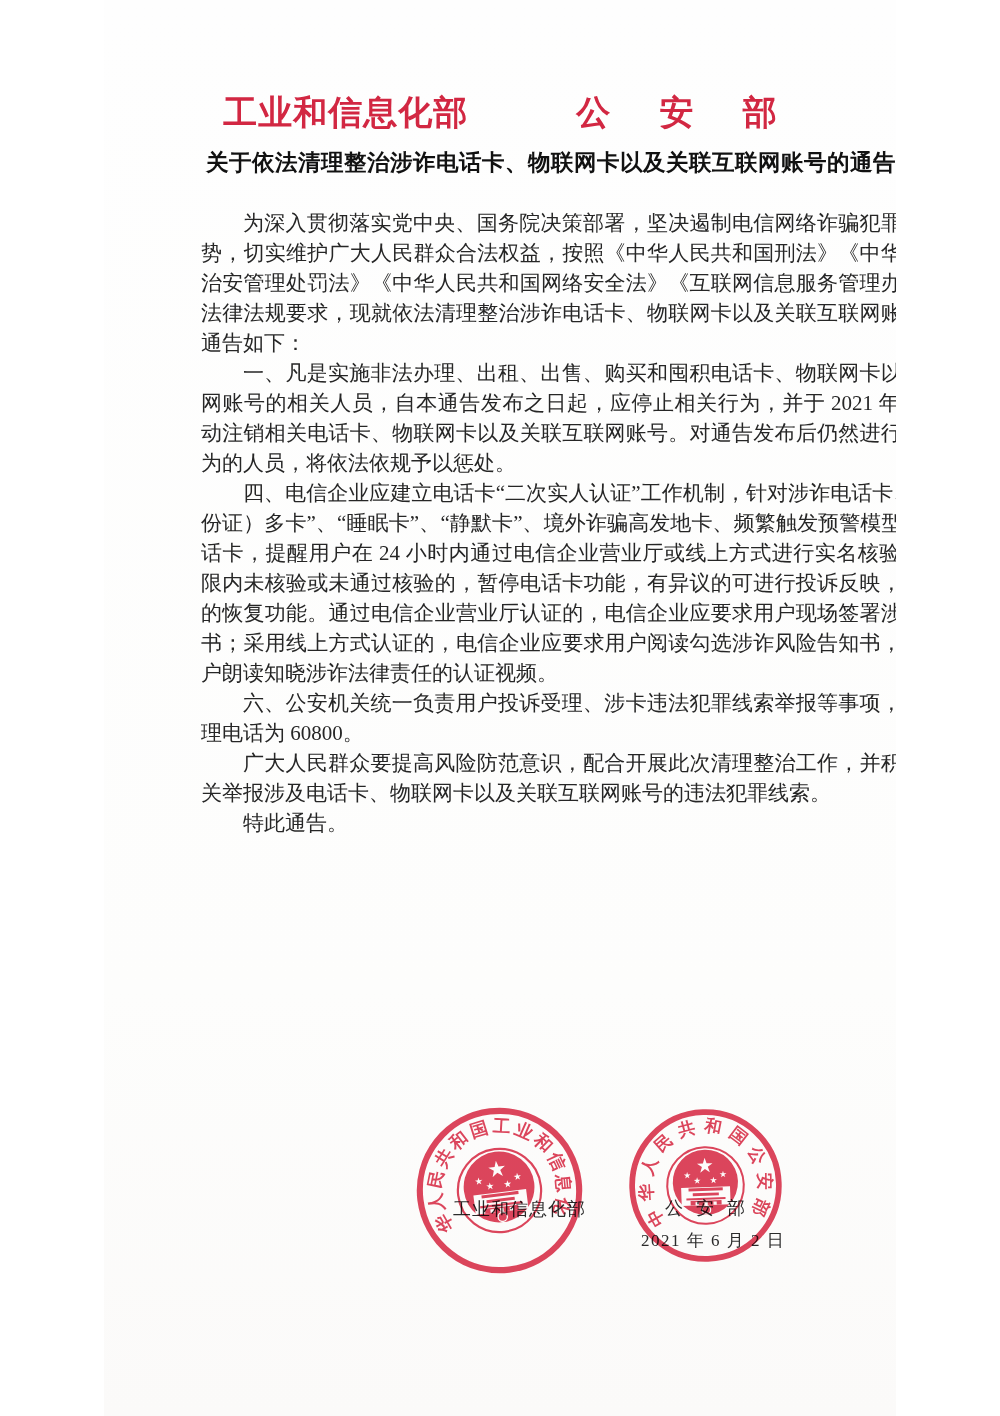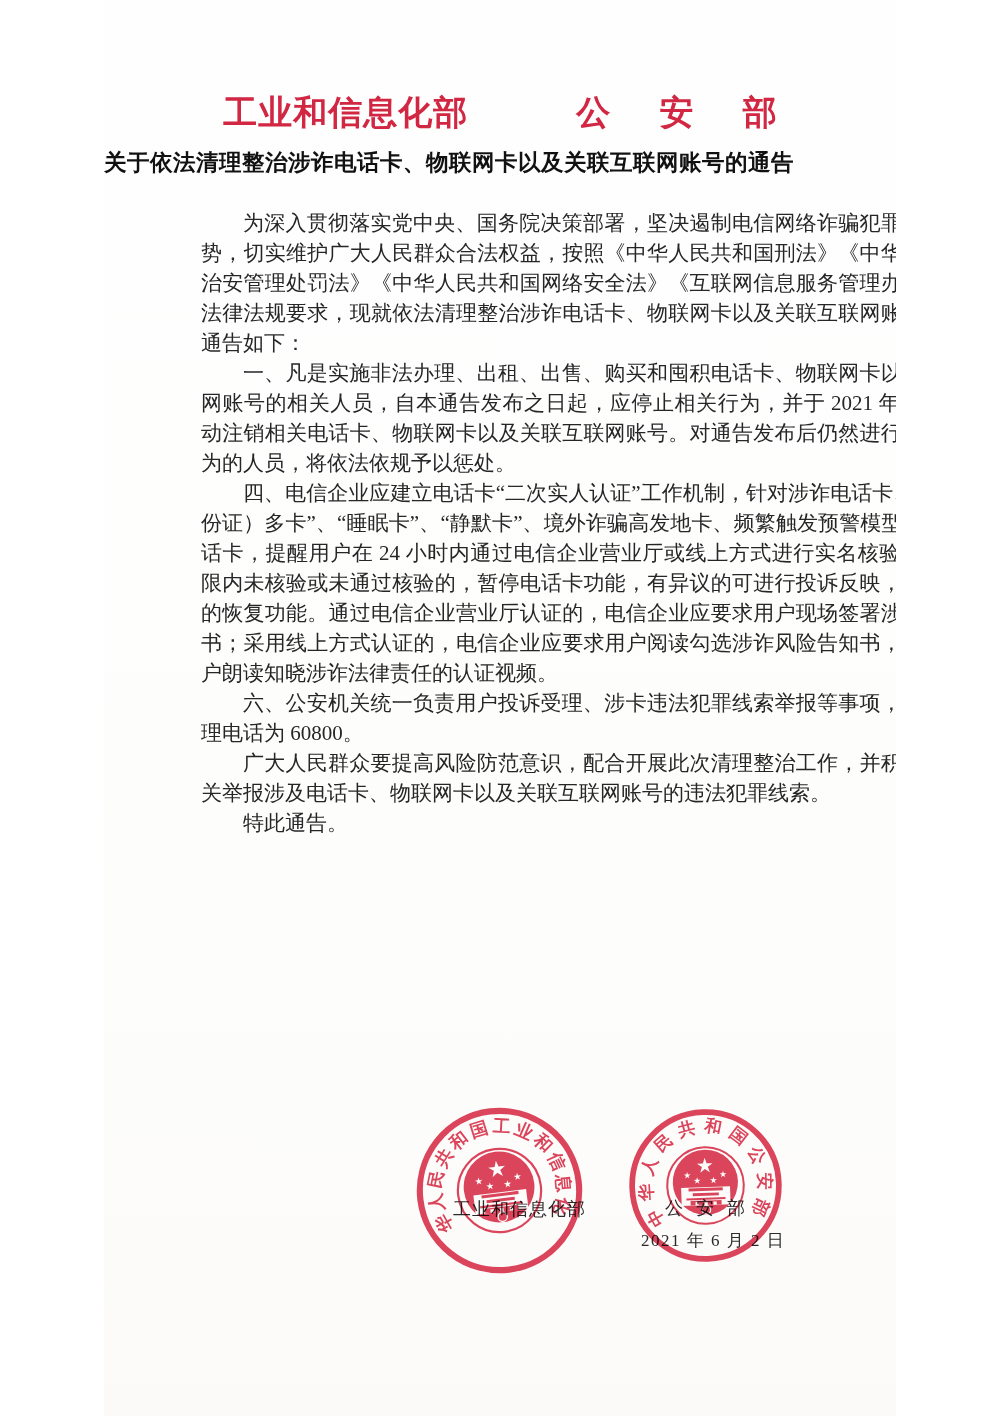--- a/index.html
+++ b/index.html
@@ -31,21 +31,21 @@
     font-weight: 700;
     white-space: nowrap;
   }
   .red-head .m1 { letter-spacing: 0.03em; }
   .red-head .m2 { margin-left: 108px; letter-spacing: 1.45em; text-indent: 0; margin-right: -1.45em; }
   .doc-title {
     position: absolute;
     top: 147px;
     left: 0;
     width: 100%;
-    text-align: left;
+    text-align: right;
     color: #111111;
     font-size: 22.5px;
     font-weight: 700;
     letter-spacing: 0.5px;
   }
   .body {
     position: absolute;
     left: 97px;
     top: 208px;
     width: 807px;

